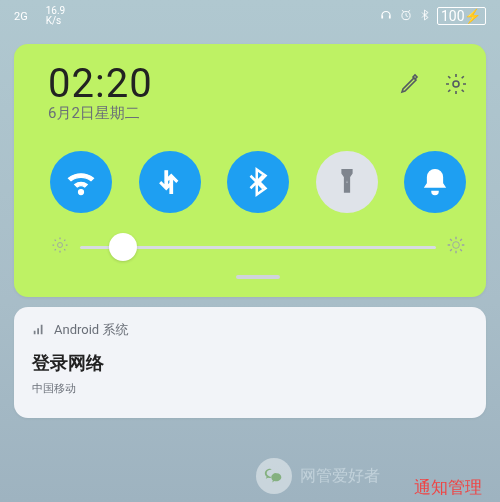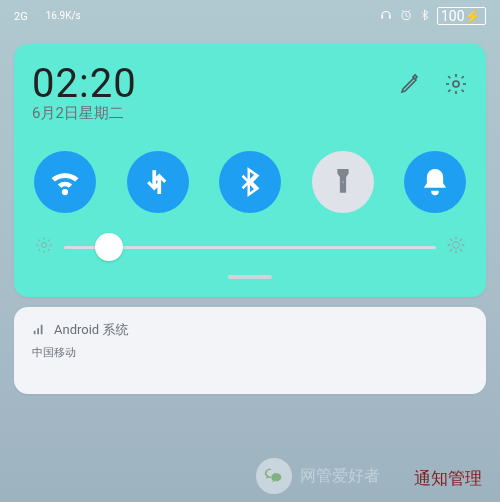--- a/index.html
+++ b/index.html
@@ -7,29 +7,29 @@
     width: 500px; height: 502px;
     background: linear-gradient(180deg, #b0c8d0 0%, #a8bdc8 60%, #9eb3c0 100%);
     font-family: -apple-system, "Segoe UI", Roboto, "Helvetica Neue", Arial, "PingFang SC", "Microsoft YaHei", sans-serif;
     position: relative; overflow: hidden;
   }
   .statusbar {
     height: 28px; display: flex; justify-content: space-between; align-items: center;
     padding: 16px 14px; color: #fff; font-size: 11px;
   }
   .statusbar .left, .statusbar .right { display: flex; align-items: center; gap: 6px; }
-  .statusbar .speed { display: flex; flex-direction: row; line-height: 10px; font-size: 10px; text-align: right; }
+  .statusbar .speed { display: flex; flex-direction: column; line-height: 10px; font-size: 10px; }
   .battery-box { border: 1.5px solid #fff; border-radius: 2px; padding: 0 3px; font-size: 14px; }
 
   .panel {
     margin: 12px 14px 10px 14px;
-    background: #5eead4;
+    background: #bef264;
     border-radius: 14px;
     box-shadow: 0 1px 3px rgba(0,0,0,0.06);
-    padding: 20px 18px 18px 18px;
+    padding: 20px 18px 18px 34px;
   }
   .panel-header { display: flex; align-items: flex-start; }
   .clock-block { flex: 1; }
   .clock { font-size: 40px; font-weight: 400; color: #222; letter-spacing: 1px; line-height: 1; }
   .date { font-size: 15px; color: #6a6f78; }
   .header-icons { display: flex; gap: 22px; align-items: center; padding-top: 8px; }
   .header-icons svg { width: 24px; height: 24px; stroke: #555b62; fill: none; stroke-width: 1.6; }
 
   .toggles { display: flex; justify-content: space-between; margin: 28px 2px 22px 2px; }
   .toggle {
@@ -47,31 +47,31 @@
   .slider-track { flex: 1; height: 3px; background: #d7dbe2; position: relative; border-radius: 2px; }
   .slider-thumb {
     position: absolute; top: 50%; transform: translate(-50%,-50%);
     width: 28px; height: 28px; background: #fff; border-radius: 50%;
     box-shadow: 0 1px 3px rgba(0,0,0,0.15);
   }
   .panel-drag { width: 44px; height: 4px; background: #d0d4db; border-radius: 2px; margin: 14px auto 0 auto; }
 
   .notif-card {
     margin: 0 14px; background: #f2f4f8; border-radius: 14px;
-    padding: 14px 18px 34px 18px;
+    padding: 14px 18px 22px 18px;
     box-shadow: 0 1px 3px rgba(0,0,0,0.05);
   }
   .notif-app { display: flex; align-items: center; gap: 8px; color: #6a6f78; font-size: 13px; }
   .signal-icon svg { width: 14px; height: 14px; }
   .notif-title { font-size: 18px; font-weight: 600; color: #222; margin-top: 12px; }
   .notif-body { font-size: 11px; color: #6a6f78; margin-top: 6px; }
 
   .footer-link {
-    position: absolute; bottom: 12px; right: 18px;
-    color: #7f1d1d; font-size: 17px;
+    position: absolute; bottom: 3px; right: 18px;
+    color: #ef4444; font-size: 17px;
   }
 
   .watermark {
     position: absolute; bottom: 8px; right: 120px;
     display: flex; align-items: center; gap: 8px; opacity: 0.55;
   }
   .watermark .bubble {
     width: 36px; height: 36px; background: rgba(255,255,255,0.8); border-radius: 50%;
     display: flex; align-items: center; justify-content: center;
   }
@@ -193,20 +193,21 @@
 
 <div class="notif-card">
   <div class="notif-app">
     <span class="signal-icon">
       <svg viewBox="0 0 16 16">
           <path d="M2 14h2v-4H2v4zm4 0h2V7H6v7zm4 0h2V3h-2v11z" fill="#7b8088"></path>
         </svg>
     </span>
     <span>Android 系统</span>
   </div>
+  <div class="notif-title">登录网络</div>
   <div class="notif-body">中国移动</div>
 </div>
 
 <div class="footer-link">通知管理</div>
 
 <div class="watermark">
   <div class="bubble">
     <svg viewBox="0 0 24 24">
         <path d="M8 4C4.7 4 2 6.2 2 9c0 1.5.8 2.8 2 3.7L3 15l2.5-1.2c.8.2 1.6.3 2.5.3.3 0 .6 0 .9-.1A5 5 0 0115 9c3 0 5 2 5 4.3 0 2.4-2.5 4.4-5.5 4.4-.8 0-1.5-.1-2.2-.3L10 19l.8-2c-1-.8-1.6-1.9-1.6-3.1 0-.3 0-.6.1-.9C6.1 12.5 4 10.9 4 9c0-2 2-3.7 4.5-3.7.5 0 1 .1 1.4.2C9.5 5 8.8 4.7 8 4z"></path>
       </svg>

